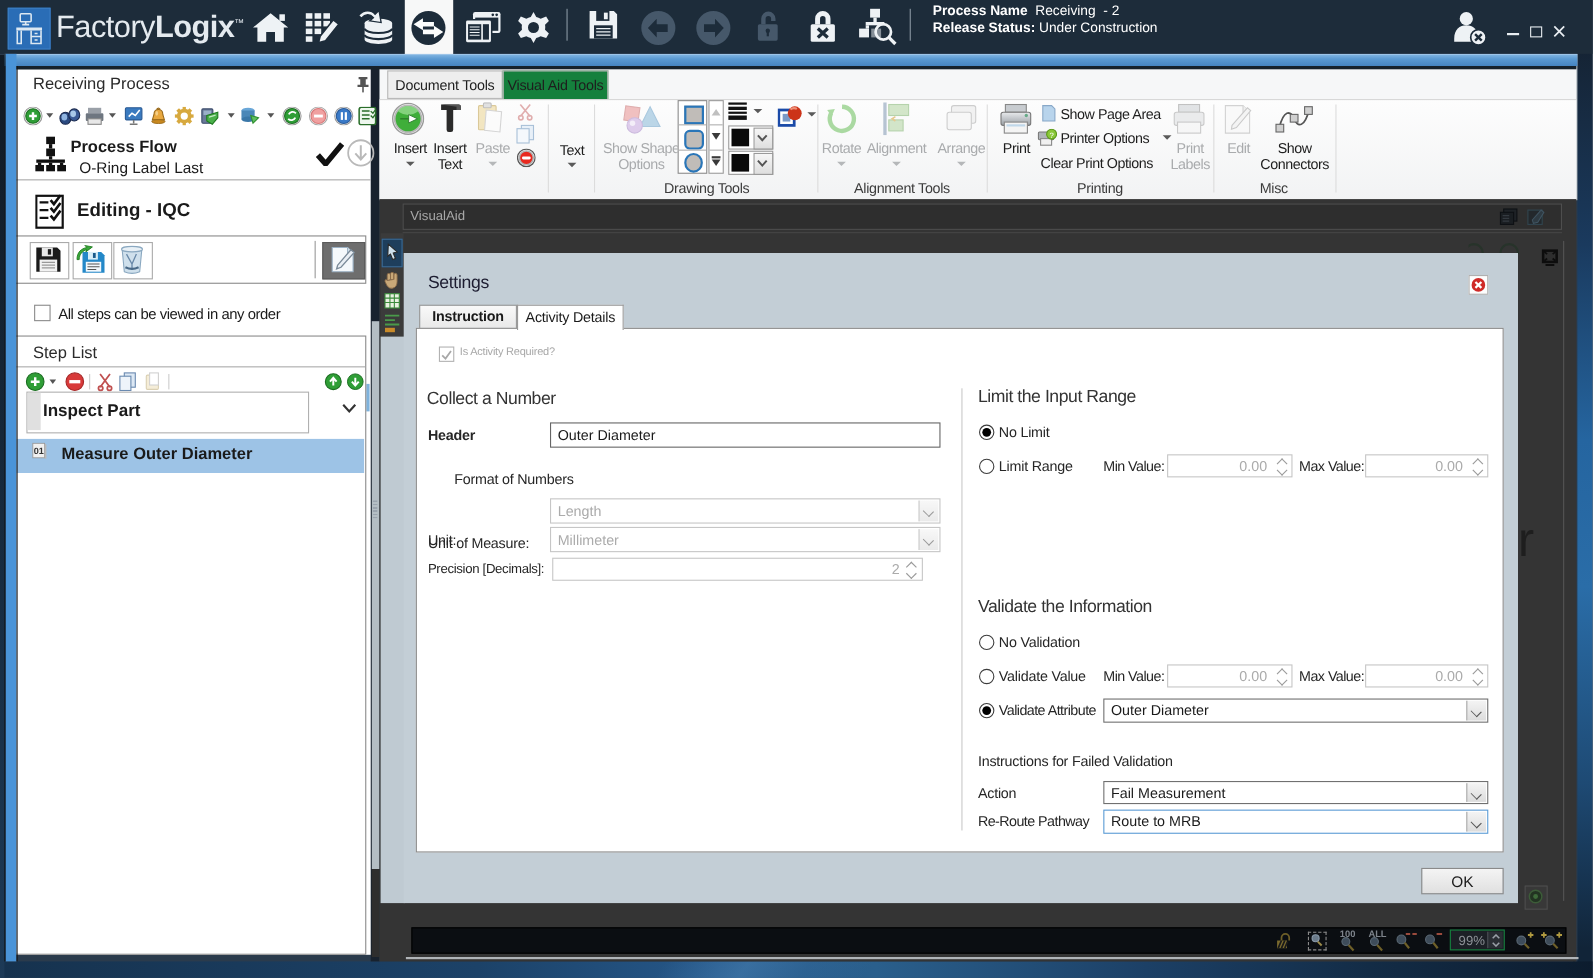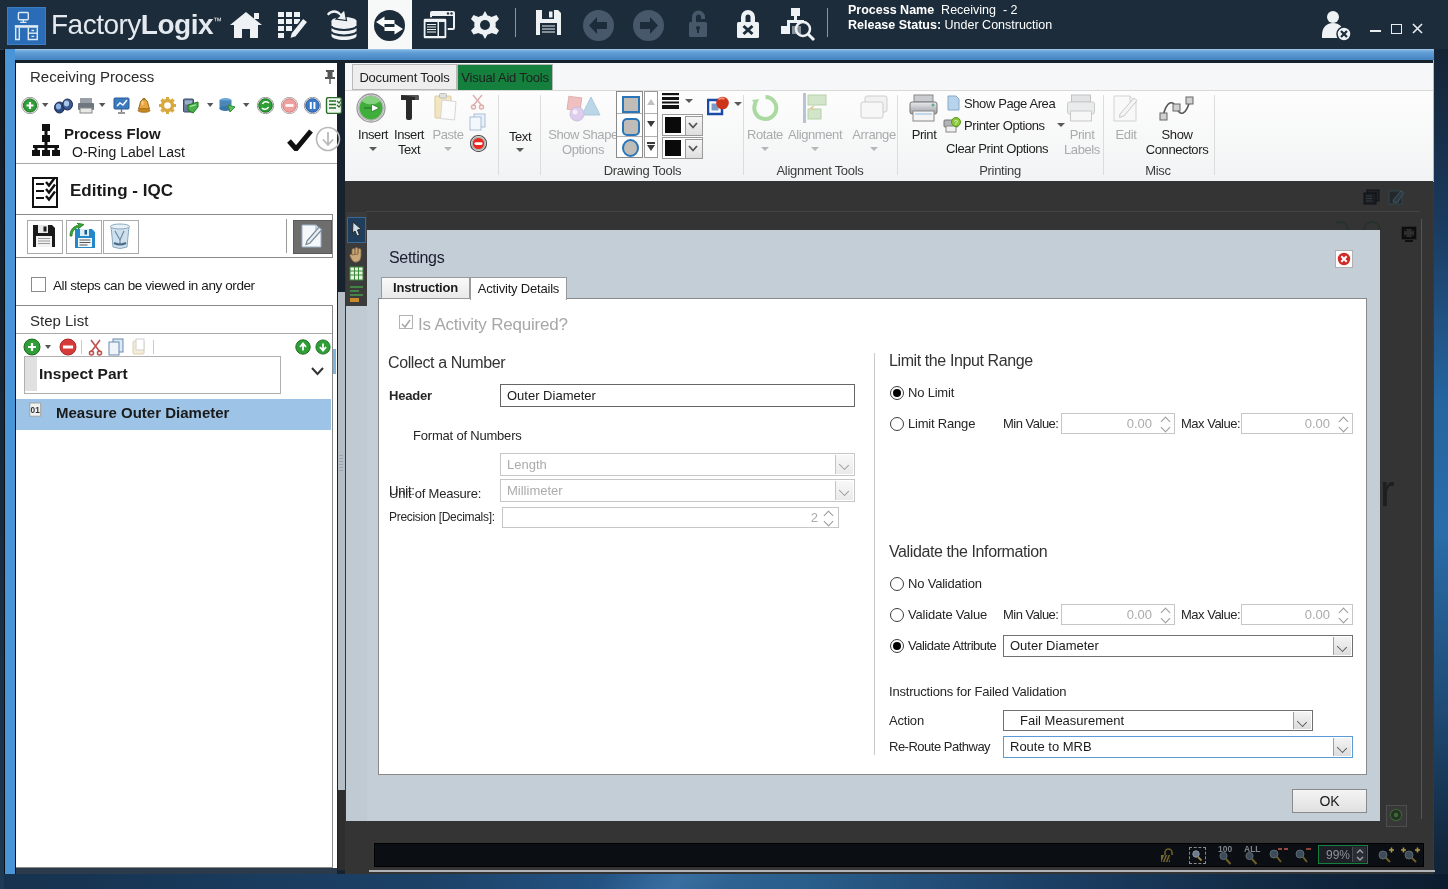--- a/index.html
+++ b/index.html
@@ -49,21 +49,21 @@
   #vabar{position:absolute;left:21px;top:4px;width:1054px;height:24px;background:#2e2e2e;border:1px solid #4e4e4e;box-sizing:border-box;color:#a8a8a8;font-size:12px;line-height:21px;padding-left:6px;}
   #lighta{position:absolute;left:1px;top:125px;width:22px;height:515px;background:#bfcad2;}
   #statusbar{position:absolute;left:29px;top:662px;width:1048px;height:22px;background:#0b0e12;border:1px solid #000;}
   
   #dialog{left:367px;top:230px;width:1013px;height:591px;background:#c3ced6;}
   #dlgtitle{left:22px;top:19px;font-size:16px;letter-spacing:-0.3px;color:#1c1c30;}
   .dtab{position:absolute;top:47px;height:22px;box-sizing:border-box;font-size:13px;letter-spacing:-0.2px;text-align:center;white-space:nowrap;z-index:2;}
   #dpanel{left:11px;top:68px;width:989px;height:477px;background:#fff;border:1px solid #8a8a8a;box-sizing:border-box;}
   .sechdr{position:absolute;font-size:16px;letter-spacing:-0.4px;color:#333;font-weight:normal;white-space:nowrap;}
   .lbl{position:absolute;font-size:13px;letter-spacing:-0.2px;color:#262626;white-space:nowrap;}
-  .lblg{position:absolute;font-size:17px;letter-spacing:-0.2px;color:#a7a7a7;white-space:nowrap;}
+  .lblg{position:absolute;font-size:10px;letter-spacing:-0.2px;color:#a7a7a7;white-space:nowrap;}
   .inp{position:absolute;box-sizing:border-box;background:#fff;border:1px solid #666;font-size:13px;color:#1a1a1a;padding-left:6px;font-family:"Liberation Sans",sans-serif;}
   .inpd{position:absolute;box-sizing:border-box;background:#fff;border:1px solid #c6c6c6;font-size:13px;color:#ababab;}
   .combo{position:absolute;box-sizing:border-box;background:#fff;border:1px solid #707070;font-size:13px;color:#1a1a1a;white-space:nowrap;}
   .ddbtn{position:absolute;right:1px;top:1px;bottom:1px;width:17px;background:linear-gradient(#f4f4f4,#dcdcdc);border-left:1px solid #a0a0a0;}
   .ddbtn:after{content:"";position:absolute;left:4px;top:6px;width:7px;height:7px;border-right:1.6px solid #555;border-bottom:1.6px solid #555;transform:rotate(45deg) scale(1,0.8);}
   .radio{position:absolute;width:12px;height:12px;border:1px solid #3c3c3c;border-radius:50%;background:#fff;}
   .radio.sel:after{content:"";position:absolute;left:2px;top:2px;width:8px;height:8px;background:#000;border-radius:50%;}
   .spin{position:absolute;width:12px;height:15px;}
   .spin:before,.spin:after{content:"";position:absolute;left:2px;width:6px;height:6px;border-left:1.4px solid #9a9a9a;border-top:1.4px solid #9a9a9a;}
   .spin:before{top:2px;transform:rotate(45deg);}
@@ -603,20 +603,21 @@
           <rect x="14" y="10" width="7" height="7" fill="#d0d0d0" stroke="#666"></rect>
           <rect x="27" y="3" width="7" height="7" fill="#d0d0d0" stroke="#666"></rect>
         </svg>
       <div class="rbtn-label" style="left:796px;top:36px;width:72px;">Show<br>Connectors</div>
       <div class="rsep" style="left:869px;"></div>
       <div class="rlabel" style="left:788px;width:50px;">Misc</div>
     </div>
   </div>
 
   <div class="abs" id="canvas">
+    <div id="vabar">VisualAid</div>
     <div class="abs" style="left:21px;top:30px;width:1054px;height:1px;background:#454545;"></div>
     <svg class="abs" style="left:990px;top:40px;" width="20" height="10" viewBox="0 0 20 10">
         <circle cx="5" cy="9" r="8" fill="none" stroke="#27332a" stroke-width="2"></circle>
       </svg>
     <svg class="abs" style="left:1017px;top:40px;" width="20" height="10" viewBox="0 0 20 10">
         <circle cx="10" cy="9" r="8" fill="none" stroke="#27332a" stroke-width="2"></circle>
       </svg>
 
     <svg class="abs" style="left:1018px;top:8px;" width="18" height="17" viewBox="0 0 18 17">
         <rect x="4" y="1" width="12" height="11" fill="#1e2226" stroke="#0e1114"></rect>
@@ -767,18 +768,18 @@
     <div class="inpd" style="left:694px;top:374px;width:114px;height:21px;line-height:19px;text-align:right;padding-right:22px;">0.00</div>
     <div class="spin" style="left:793px;top:377px;"></div>
     <div class="lbl" style="left:814px;top:377px;letter-spacing:-0.5px;">Max Value:</div>
     <div class="inpd" style="left:874px;top:374px;width:112px;height:21px;line-height:19px;text-align:right;padding-right:22px;">0.00</div>
     <div class="spin" style="left:971px;top:377px;"></div>
     <div class="radio sel" style="left:523px;top:409px;"></div>
     <div class="lbl" style="left:541px;top:408px;letter-spacing:-0.5px;">Validate Attribute</div>
     <div class="combo" style="left:636px;top:405px;width:350px;height:22px;line-height:20px;padding-left:6px;">Outer Diameter<span class="ddbtn"></span></div>
     <div class="lbl" style="left:522px;top:454px;">Instructions for Failed Validation</div>
     <div class="lbl" style="left:522px;top:483px;">Action</div>
-    <div class="combo" style="left:636px;top:480px;width:310px;height:21px;line-height:19px;padding-left:16px;">Fail Measurement<span class="ddbtn"></span></div>
+    <div class="combo" style="left:636px;top:480px;width:350px;height:21px;line-height:19px;padding-left:6px;">Fail Measurement<span class="ddbtn"></span></div>
     <div class="lbl" style="left:522px;top:509px;letter-spacing:-0.5px;">Re-Route Pathway</div>
     <div class="combo" style="left:636px;top:506px;width:350px;height:22px;line-height:20px;padding-left:6px;border-color:#5a9bd5;">Route to MRB<span class="ddbtn"></span></div>
     <div class="abs" id="okbtn">OK</div>
   </div>
 </div>
 
 </body></html>

